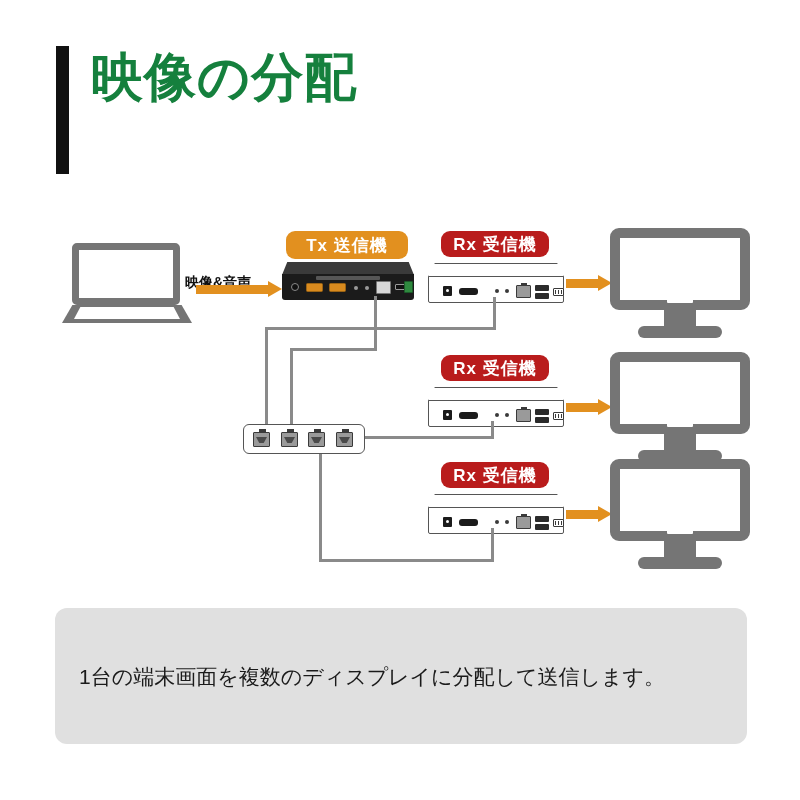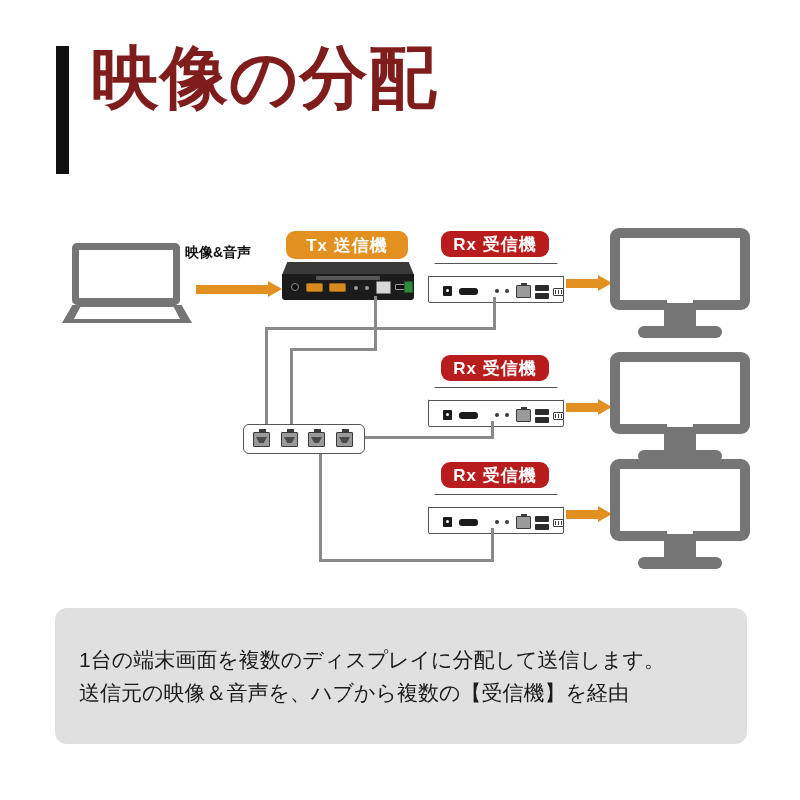--- a/index.html
+++ b/index.html
@@ -9,21 +9,21 @@
     font-family: "Liberation Sans", "DejaVu Sans", sans-serif;
     overflow: hidden;
   }
   #page { position: relative; width: 800px; height: 800px; background: #fff; }
 
   
   #title-block { position: absolute; left: 56px; top: 46px; display: flex; gap: 22px; }
   #title-bar { width: 13px; height: 128px; background: #111111; flex: none; }
   #title-text { display: flex; flex-direction: column; justify-content: flex-start; }
   .title-line {
-    font-size: 68px; font-weight: bold; color: #7f1d1d;
+    font-size: 52px; font-weight: bold; color: #15803d;
     line-height: 62px; letter-spacing: 1px; white-space: nowrap;
   }
 
   
   .abs { position: absolute; }
 
   
   #laptop { left: 62px; top: 243px; width: 130px; height: 80px; }
   #laptop .lid {
     position: absolute; left: 10px; top: 0; width: 108px; height: 62px;
@@ -180,21 +180,21 @@
       <div class="title-line">映像の分配</div>
     </div>
   </div>
 
   <div id="laptop" class="abs">
     <div class="lid"></div>
     <div class="base"></div>
     <div class="base-inner"></div>
   </div>
 
-  <div class="vlabel" style="left:185px; top:244px;">映像&amp;音声</div>
+  <div class="vlabel" style="left:185px; top:274px;">映像&amp;音声</div>
   <div class="arrow-o" style="left:196px; top:281px; width:86px;">
     <div class="shaft" style="width:72px;"></div>
     <div class="head" style="left:72px;"></div>
   </div>
 
   <div class="badge badge-tx" style="left:286px; top:231px; width:122px; height:28px;">Tx  送信機</div>
 
   <div id="tx" class="abs">
     <div class="top"></div>
     <div class="face">
@@ -305,16 +305,15 @@
 
   <div id="hub" class="abs">
     <div class="hub-port" style="left:9px;"></div>
     <div class="hub-port" style="left:37px;"></div>
     <div class="hub-port" style="left:64px;"></div>
     <div class="hub-port" style="left:92px;"></div>
   </div>
 
   <div id="caption">
     <div class="cline">1台の端末画面を複数のディスプレイに分配して送信します。</div>
-    <div class="cline">送信元の映像＆音声を、ハブから複数の【受信機】を経由</div>
   </div>
 
 </div>
 
 </body></html>

